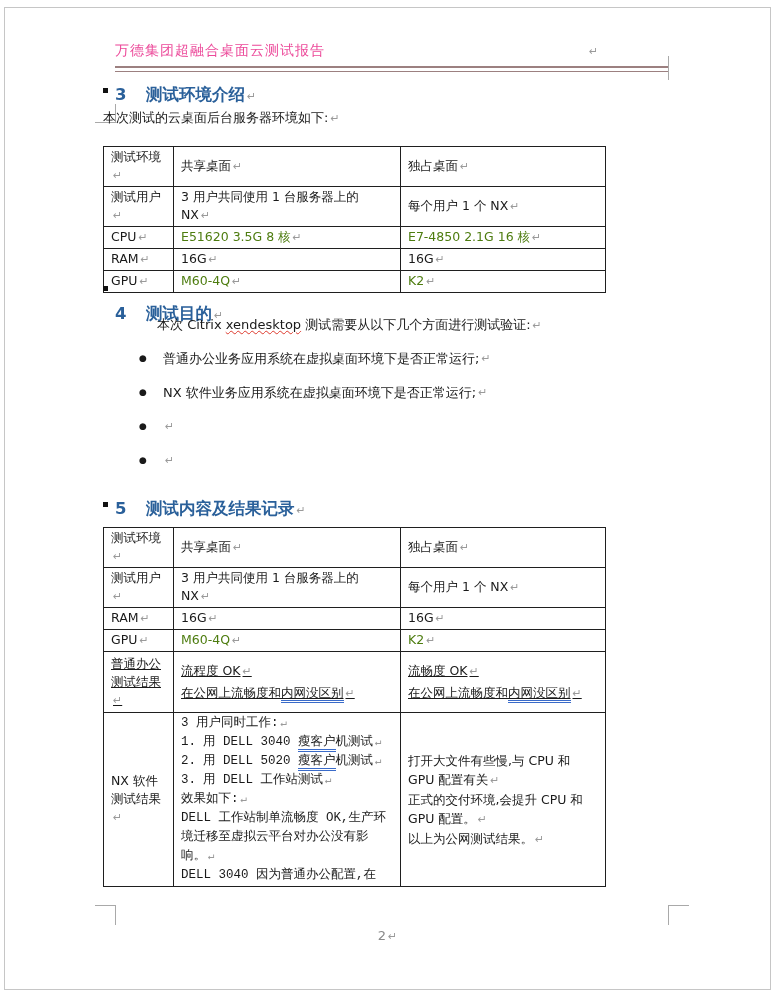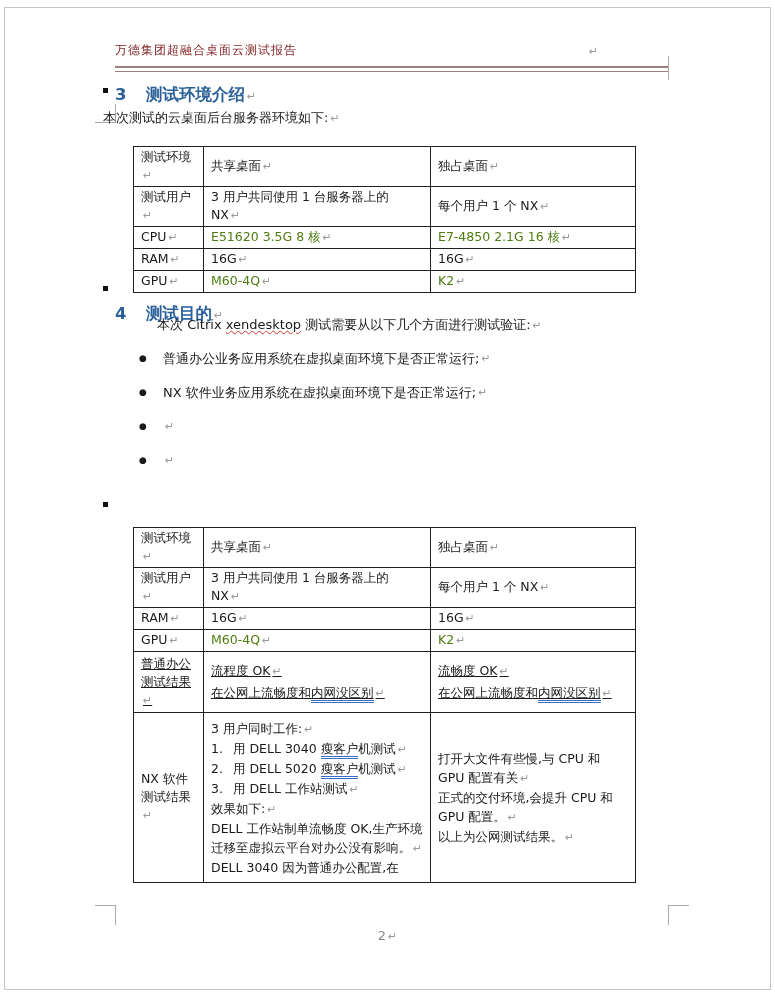--- a/index.html
+++ b/index.html
@@ -11,21 +11,21 @@
   .page{position:absolute;inset:0;}
   .page-edge{position:absolute;left:4px;right:4px;top:7px;bottom:5px;border:1px solid #c6c6c6;}
 
   
   .cm{position:absolute;}
   .cm-tl{left:95px;top:104px;width:20px;height:18px;border-bottom:1px solid #a9a9a9;border-right:1px solid #a9a9a9;}
   .cm-tr{left:668px;top:56px;width:1px;height:24px;border-left:1px solid #a9a9a9;}
   .cm-bl{left:95px;top:905px;width:20px;height:19px;border-top:1px solid #a9a9a9;border-right:1px solid #a9a9a9;}
   .cm-br{left:668px;top:905px;width:20px;height:19px;border-top:1px solid #a9a9a9;border-left:1px solid #a9a9a9;}
 
-  .header-title{position:absolute;left:115px;top:42px;font-size:12px;letter-spacing:1px;color:#7f1d1d;text-align:center;}
+  .header-title{position:absolute;left:115px;top:42px;font-size:14px;letter-spacing:1px;color:#ec4899;text-align:center;}
   .header-pm{position:absolute;left:587px;top:45px;}
   .header-rule{position:absolute;left:115px;top:66px;width:553px;height:3px;
     border-top:2px solid #9c8080;border-bottom:1px solid #9c8080;}
 
   .pm{color:#9a9a9a;font-size:11px;margin-left:2px;font-weight:normal;}
 
   .sq{position:absolute;width:5px;height:5px;background:#111;}
   .sq-1{left:103px;top:88px;}
   .sq-2{left:103px;top:286px;}
   .sq-3{left:103px;top:502px;}
@@ -40,30 +40,30 @@
   .s3-intro{left:103px;top:108px;}
   .s4-intro{left:149px;top:315px;margin-left:8px;}
 
   .wavy{text-decoration:underline;text-decoration-style:wavy;text-decoration-color:#dd3a2e;text-decoration-thickness:1px;}
   .u2{border-bottom:3px double #3a6bc9;}
 
   .bullets{position:absolute;left:139px;top:349px;width:525px;}
   .bullet-row{display:flex;margin-bottom:15px;font-size:13px;line-height:19px;}
   .bullet-glyph{width:24px;font-size:9px;line-height:19px;flex:none;}
 
-  table.doc-table{position:absolute;left:133px;width:502px;border-collapse:collapse;table-layout:fixed;
+  table.doc-table{position:absolute;left:103px;width:502px;border-collapse:collapse;table-layout:fixed;
     font-size:12.5px;line-height:18px;color:#1a1a1a;}
   #table1{top:146px;}
   #table2{top:527px;}
   .doc-table td{border:1px solid #1f1f1f;padding:1px 7px;vertical-align:middle;overflow:hidden;}
   .doc-table col.c0{width:70px;}
   .doc-table col.c1{width:227px;}
   .doc-table col.c2{width:205px;}
   .red{color:#4d7c0f;}
-  .cell-top{vertical-align:top;}
+  .cell-top{vertical-align:top;font-family:Liberation Mono, monospace;}
   .office-cell{line-height:21px;}
   .nx-cell{line-height:19px;}
   .numline{display:flex;}
   .numline .num{width:22px;flex:none;}
 
   .footer{position:absolute;top:928px;left:0;width:775px;text-align:center;color:#8a8a8a;font-size:13px;}
 </style>
 </head>
 <body>
 
@@ -148,20 +148,23 @@
       <span class="bullet-glyph">●</span>
         <span class="pm">↵</span>
     </div>
     <div class="bullet-row">
       <span class="bullet-glyph">●</span>
         <span class="pm">↵</span>
     </div>
   </div>
 
   <div class="sq sq-3"></div>
+  <div class="heading h5">
+    <span class="h-num">5</span><span>测试内容及结果记录</span><span class="pm">↵</span>
+  </div>
 
   <table class="doc-table" id="table2">
     <colgroup>
         <col class="c0">
         <col class="c1">
         <col class="c2">
       </colgroup>
     <tbody>
         <tr style="height:23px;">
       <td><span>测试环境</span><span class="pm">↵</span></td>

